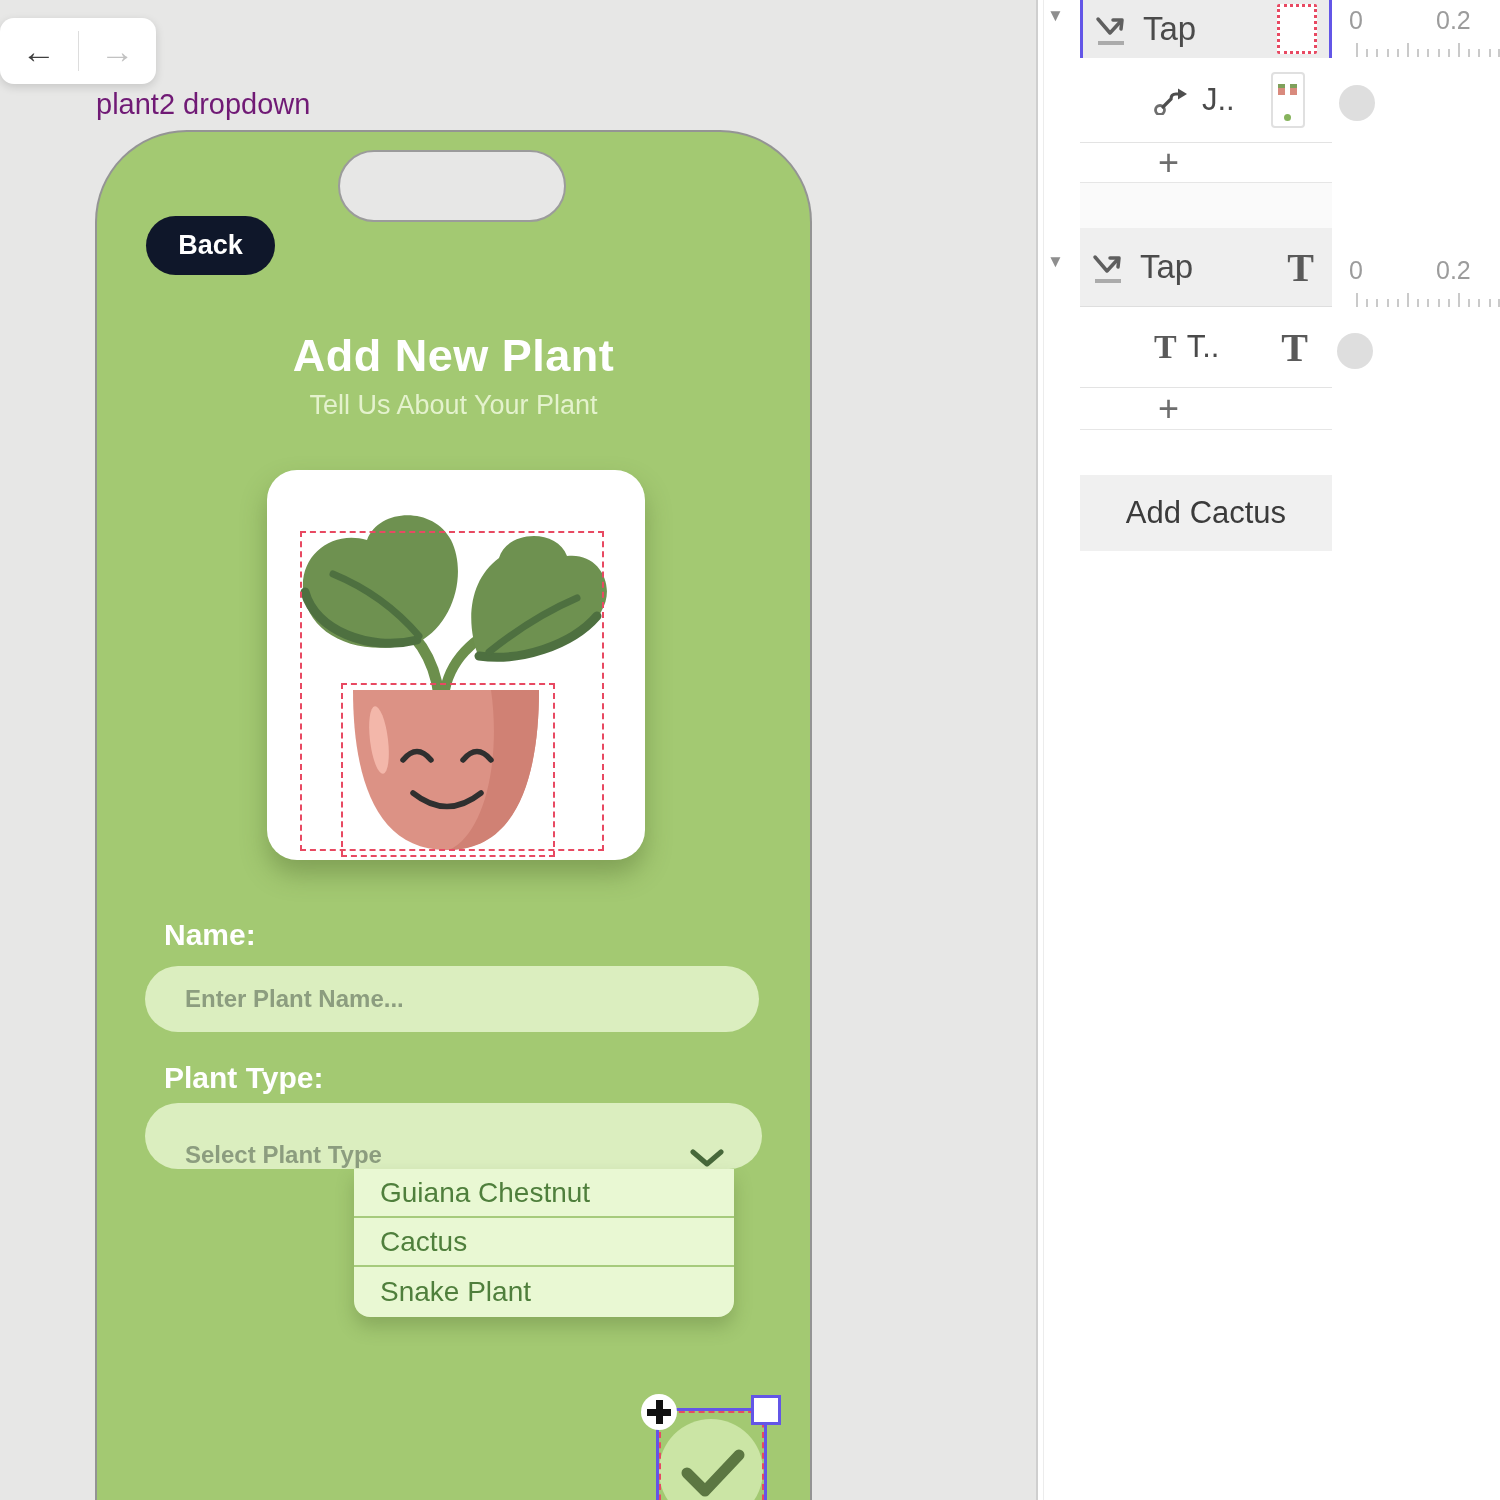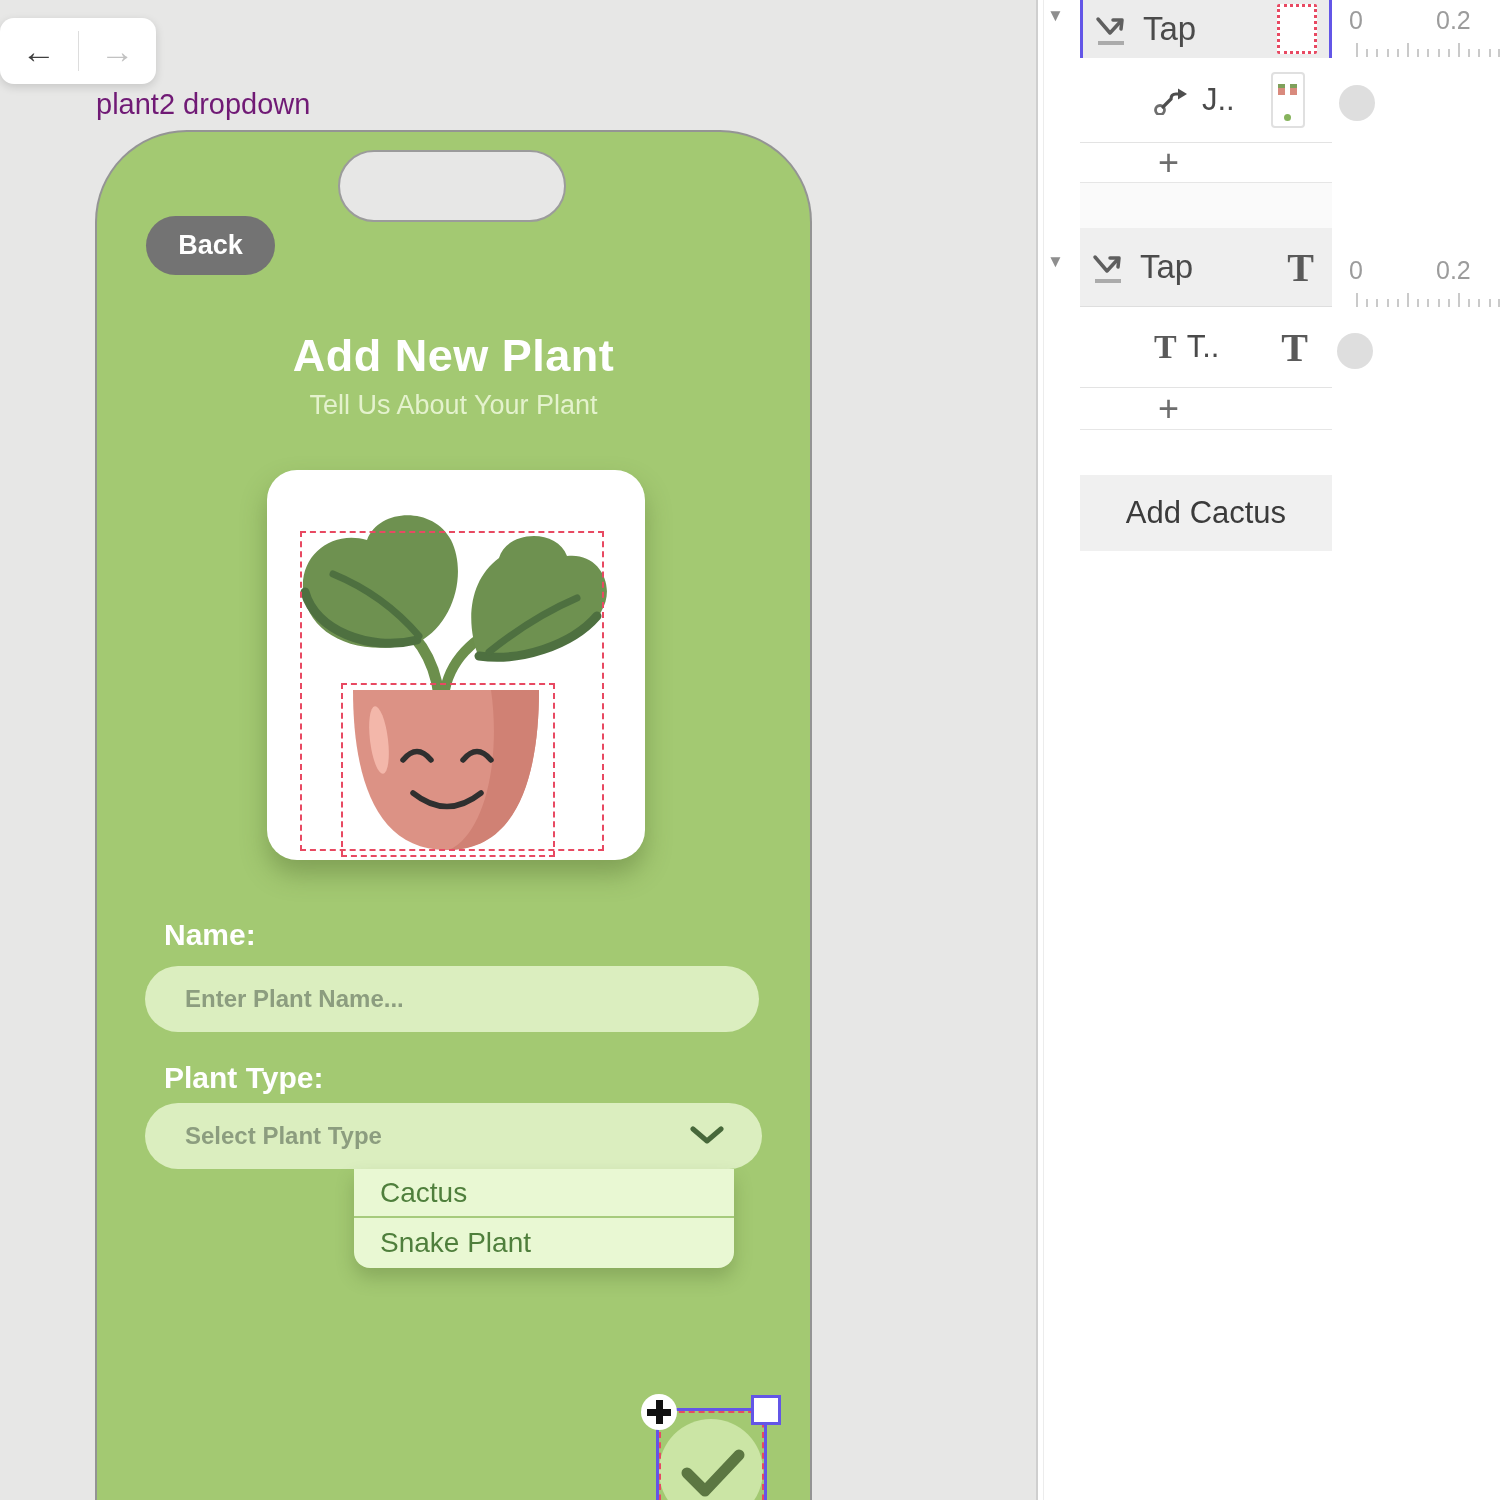--- a/index.html
+++ b/index.html
@@ -14,39 +14,39 @@
   .nav-back{color:#3F3F3F;}
   .nav-fwd{color:#C2C2C2;}
   .nav-divider{width:1px;height:40px;background:#DDD;}
 
   .screen-label{left:96px;top:88px;font-size:29px;color:#701a75;}
 
   
   .phone{left:95px;top:130px;width:713px;height:1370px;background:#A3C972;
     border:2px solid #949494;border-bottom:none;border-radius:92px 92px 0 0;}
   .notch{left:241px;top:18px;width:224px;height:68px;background:#E7E7E6;border:2px solid #9B9B9B;border-radius:36px;}
-  .back-pill{left:49px;top:84px;width:129px;height:59px;background:#737373;border-radius:32px;
+  .back-pill{left:49px;top:84px;width:129px;height:59px;background:#0f172a;border-radius:32px;
     display:flex;align-items:center;justify-content:center;color:#fff;font-size:27px;font-weight:700;cursor:pointer;}
   .app-title{left:0;top:198px;width:100%;text-align:center;color:#FFFFFF;font-size:45px;font-weight:700;letter-spacing:.5px;}
   .app-subtitle{left:0;top:258px;width:100%;text-align:center;color:#E4F2CD;font-size:27px;font-weight:400;}
 
   .plant-card{left:170px;top:338px;width:378px;height:390px;background:#fff;border-radius:30px;
     box-shadow:0 14px 26px rgba(70,95,40,.38);}
   .dash-box{border:2px dashed #E84962;}
   .dash-outer{left:33px;top:61px;width:300px;height:316px;}
   .dash-inner{left:74px;top:213px;width:210px;height:170px;}
 
   .form-label{color:#FFFFFF;font-size:30px;font-weight:700;margin-left:14px;}
   .name-label{left:53px;top:786px;}
   .type-label{left:53px;top:929px;}
   .field-pill{left:48px;width:614px;height:66px;background:#DBEEBF;border-radius:34px;border:none;}
   .name-input{top:834px;padding:0 0 0 40px;font-size:24px;font-weight:600;color:#8C9D7F;outline:none;
     font-family:"Liberation Sans",sans-serif;width:574px;}
   .name-input::placeholder{color:#8C9D7F;opacity:1;}
-  .select-pill{top:971px;width:617px;display:flex;align-items:center;cursor:pointer;}
+  .select-pill{top:971px;width:617px;display:flex;align-items:flex-end;cursor:pointer;}
   .select-text{padding-left:40px;font-size:24px;font-weight:600;color:#8C9D7F;flex:1;}
   .select-chevron{margin-right:38px;}
 
   .dropdown{left:257px;top:1037px;width:380px;background:#E9F8D3;border-radius:0 0 16px 16px;
     box-shadow:0 10px 18px rgba(60,80,30,.25);overflow:hidden;}
   .dd-option{height:47px;line-height:47px;padding-left:26px;font-size:28px;font-weight:500;color:#4F7F3C;
     border-bottom:2px solid #A6CB7C;cursor:pointer;}
   .dd-option:last-child{border-bottom:none;height:50px;line-height:49px;}
 
   
@@ -145,20 +145,21 @@
 
     <div class="abs form-label type-label">Plant Type:</div>
     <div class="abs field-pill select-pill">
       <div class="select-text">Select Plant Type</div>
       <svg class="select-chevron" width="34" height="20" viewBox="0 0 34 20">
         <path d="M3,3 L17,15 L31,3" stroke="#47683A" stroke-width="5" fill="none" stroke-linecap="round" stroke-linejoin="round"></path>
       </svg>
     </div>
 
     <div class="abs dropdown">
+      <div class="dd-option">Guiana Chestnut</div>
       <div class="dd-option">Cactus</div>
       <div class="dd-option">Snake Plant</div>
     </div>
 
     <div class="abs check-circle">
       <svg width="104" height="104" viewBox="0 0 104 104">
         <path d="M28,54 L46,72 L80,36" stroke="#5C7742" stroke-width="11" fill="none" stroke-linecap="round" stroke-linejoin="round"></path>
       </svg>
     </div>
     <div class="abs sel-box">

